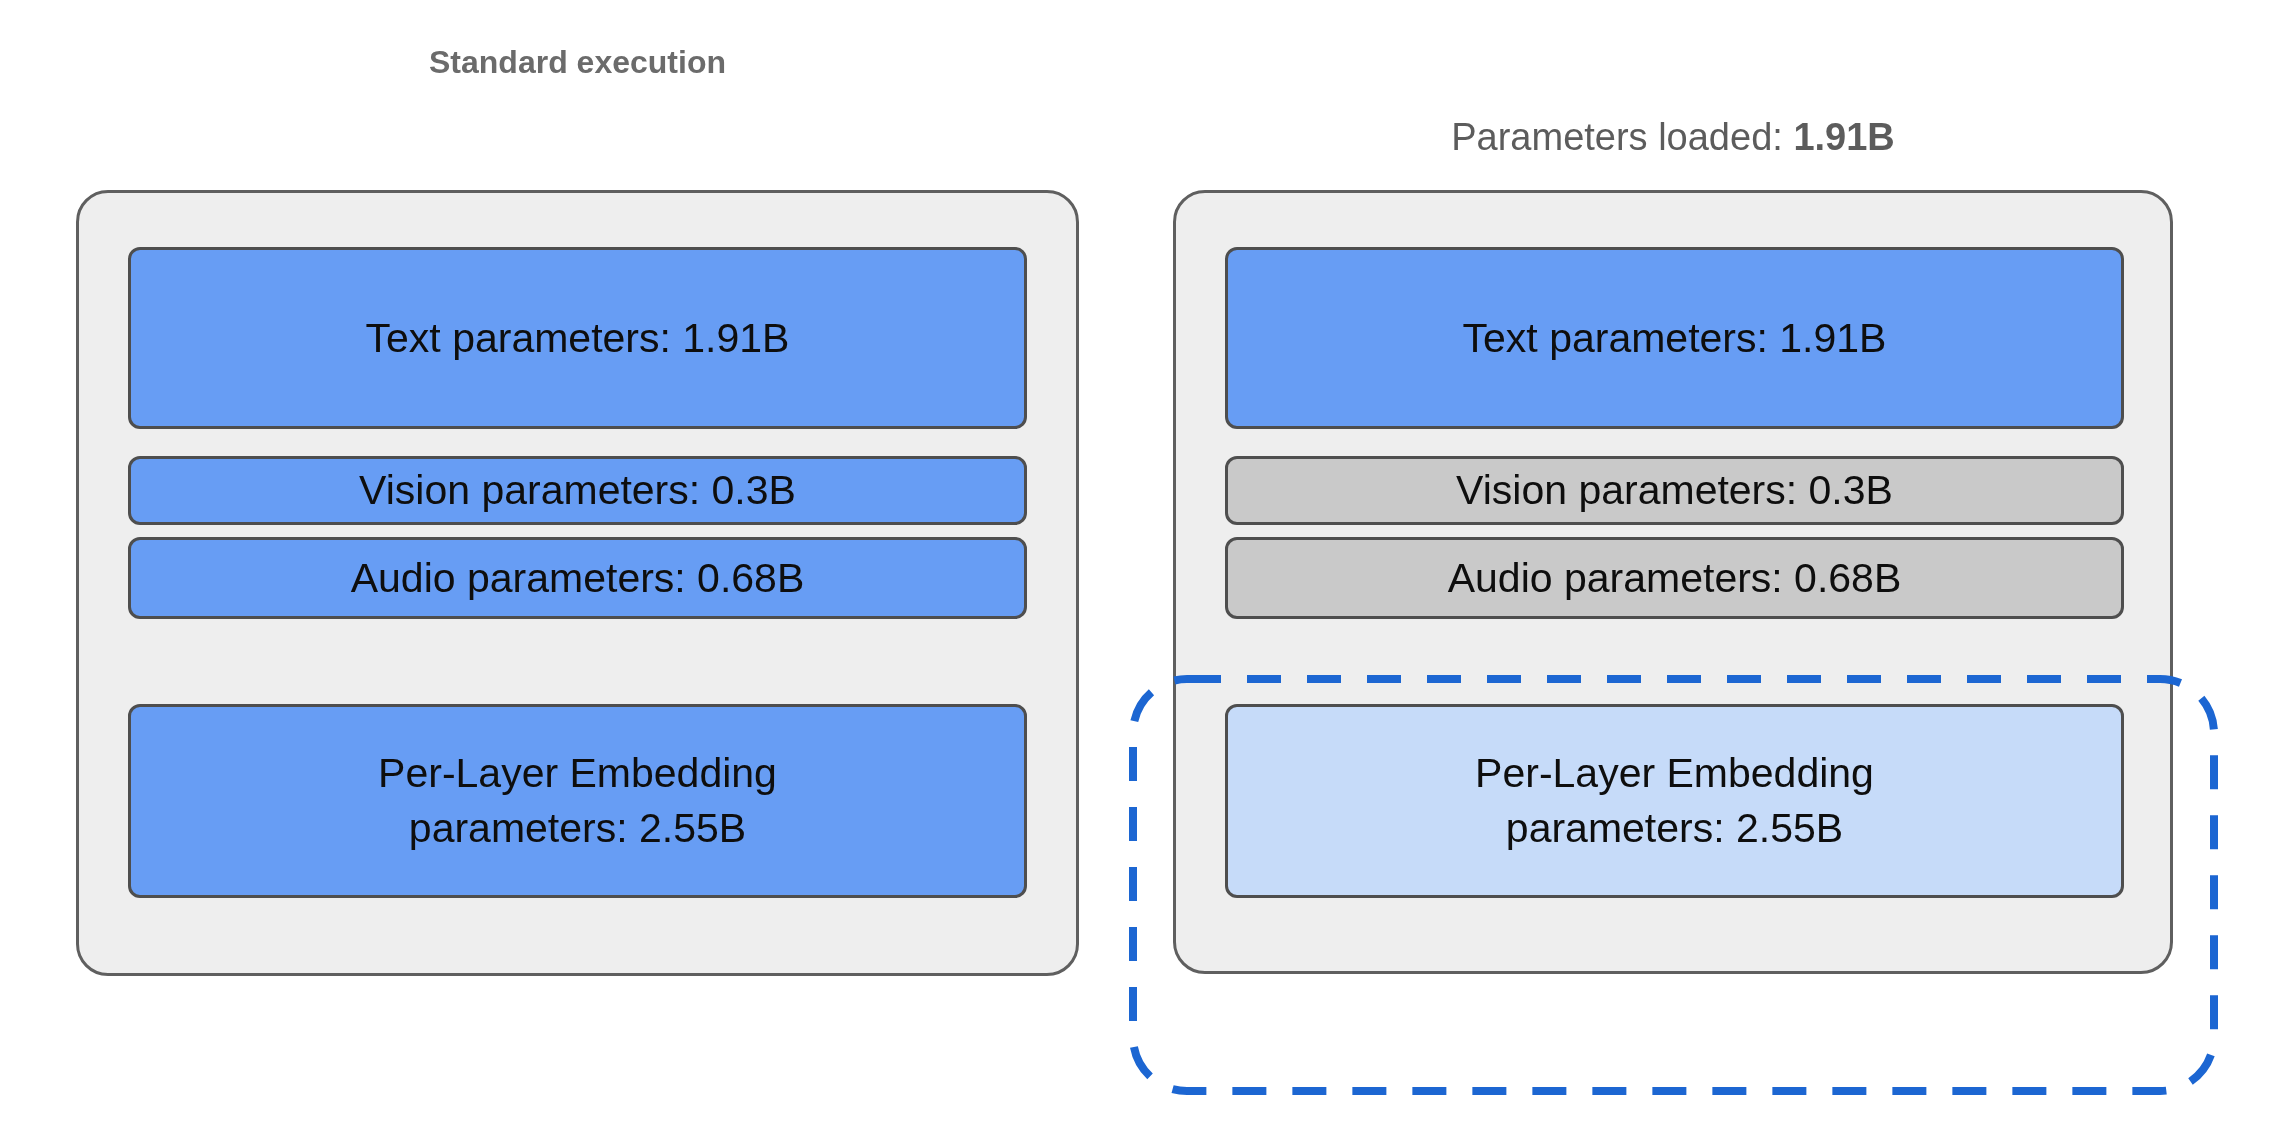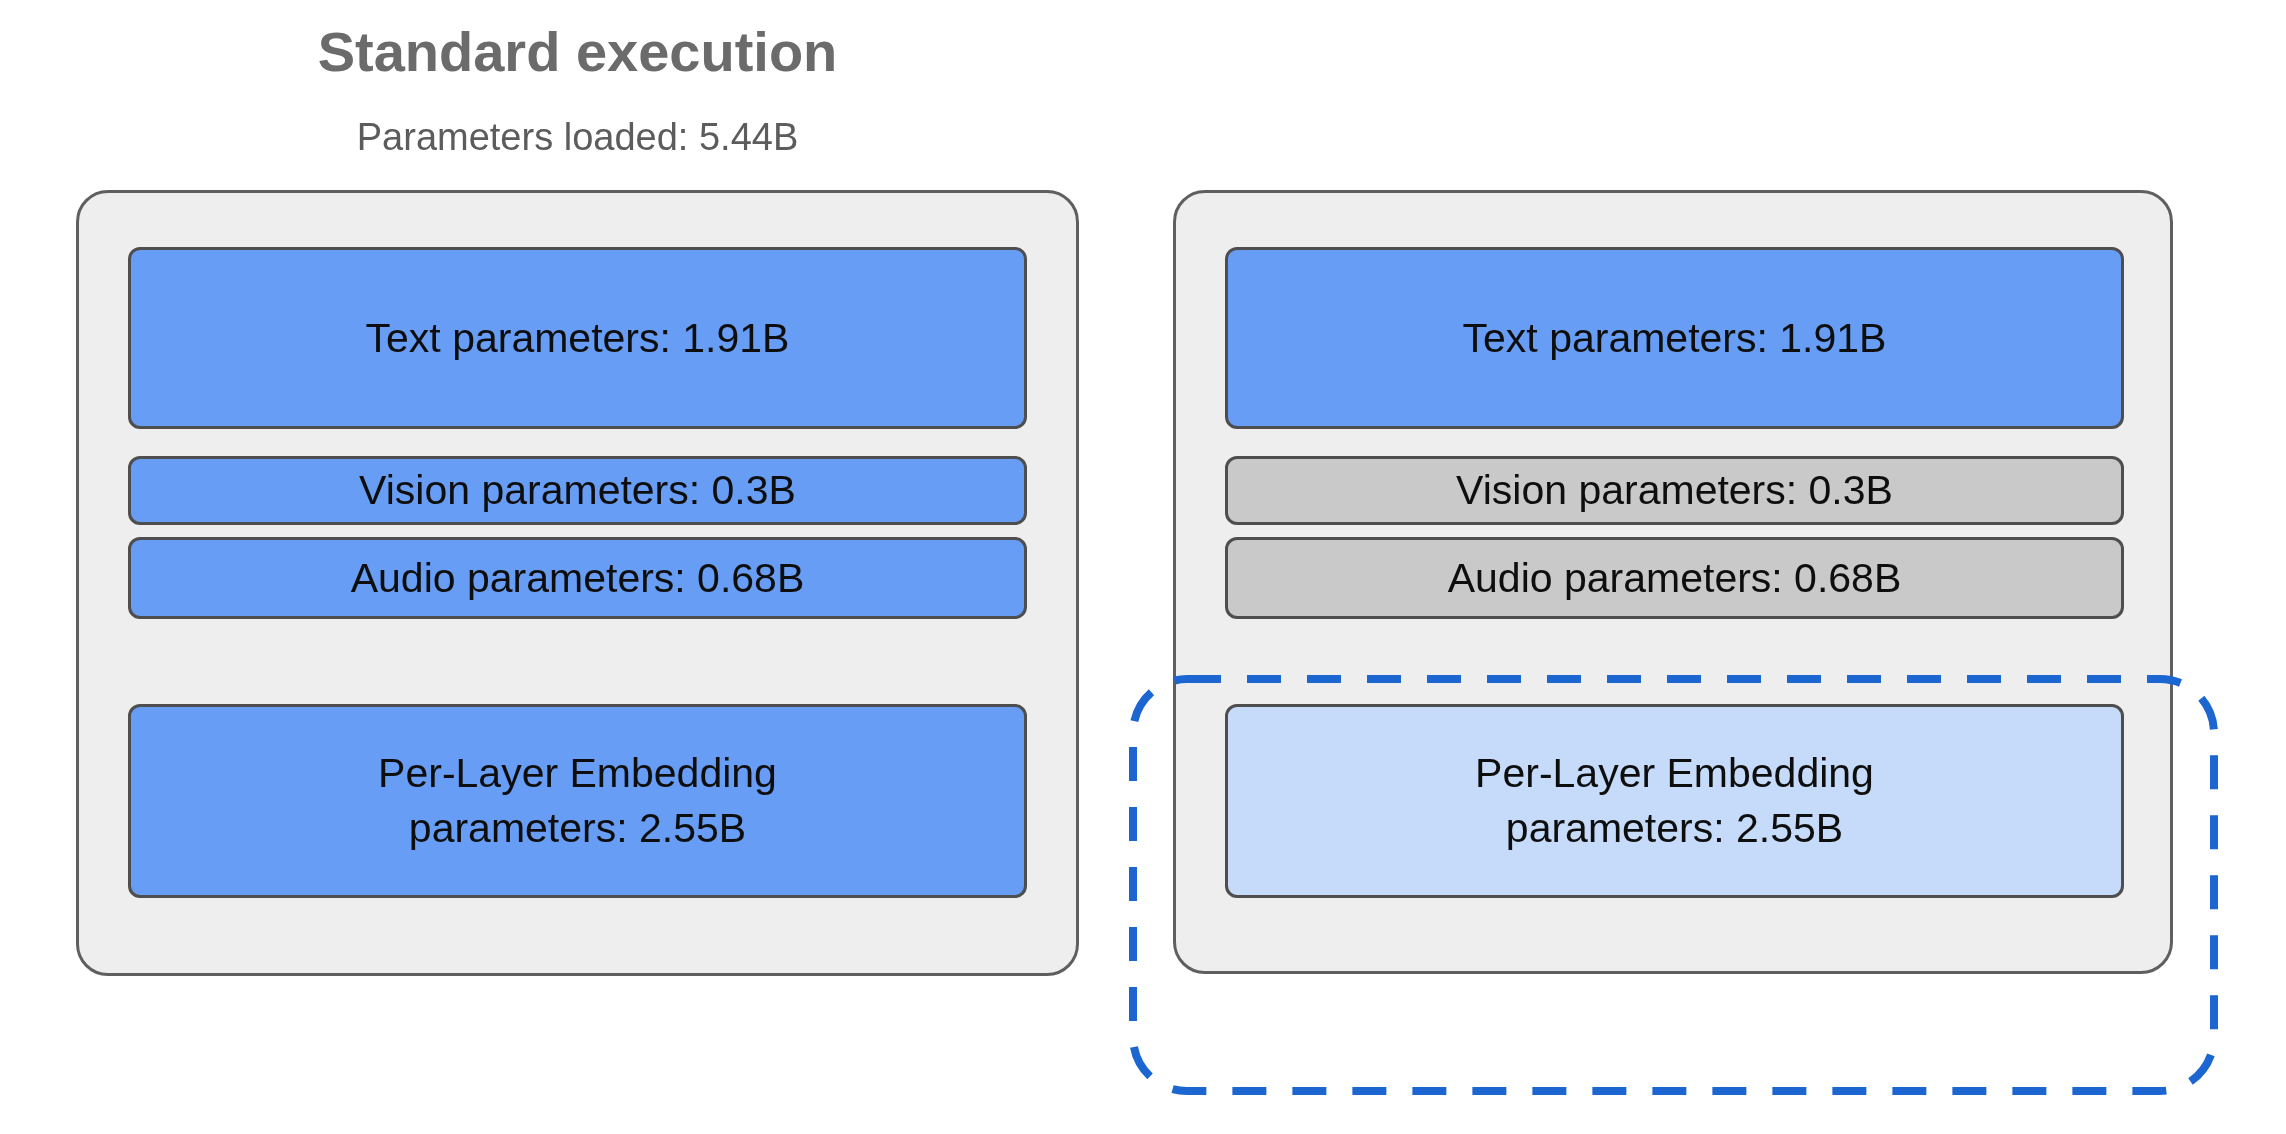--- a/index.html
+++ b/index.html
@@ -17,24 +17,24 @@
   html,body{margin:0;padding:0;background:#ffffff;}
   .canvas{
     position:relative;
     width:2286px;height:1134px;
     background:#ffffff;
     font-family:"Liberation Sans", sans-serif;
     overflow:hidden;
   }
   .panel-title{
     position:absolute;
-    font-size:56px;font-weight:700;
+    font-size:32px;font-weight:700;
     color:var(--title-gray);
     text-align:center;white-space:nowrap;
-    line-height:60px;top:22px;
+    line-height:60px;top:32px;
   }
   .panel-subtitle{
     position:absolute;
     font-size:38px;font-weight:400;
     color:var(--subtitle-gray);
     text-align:center;white-space:nowrap;
     line-height:50px;top:112px;
   }
   .panel-subtitle .bold-value{font-weight:700;}
   .container{
@@ -84,39 +84,39 @@
   }
   .cache-caption .bold-value{font-weight:700;}
 </style>
 </head>
 <body>
 
 <div class="canvas">
 
   <div class="panel-title left-title">Standard execution</div>
 
-  <div class="panel-subtitle left-subtitle"><span>Parameters loaded: </span><span>5.44B</span></div>
 
   <div class="container left-container">
     <div class="module-box blue box-text">
       <span>Text parameters: 1.91B</span>
     </div>
     <div class="module-box blue box-vision">
       <span>Vision parameters: 0.3B</span>
     </div>
     <div class="module-box blue box-audio">
       <span>Audio parameters: 0.68B</span>
     </div>
     <div class="module-box blue box-ple">
       <span>Per-Layer Embedding</span>
       <span>parameters: 2.55B</span>
     </div>
   </div>
 
 
+  <div class="panel-subtitle right-subtitle"><span>Parameters loaded: </span><span class="bold-value">1.91B</span></div>
 
   <div class="container right-container">
     <div class="module-box blue box-text">
       <span>Text parameters: 1.91B</span>
     </div>
     <div class="module-box gray box-vision">
       <span>Vision parameters: 0.3B</span>
     </div>
     <div class="module-box gray box-audio">
       <span>Audio parameters: 0.68B</span>

